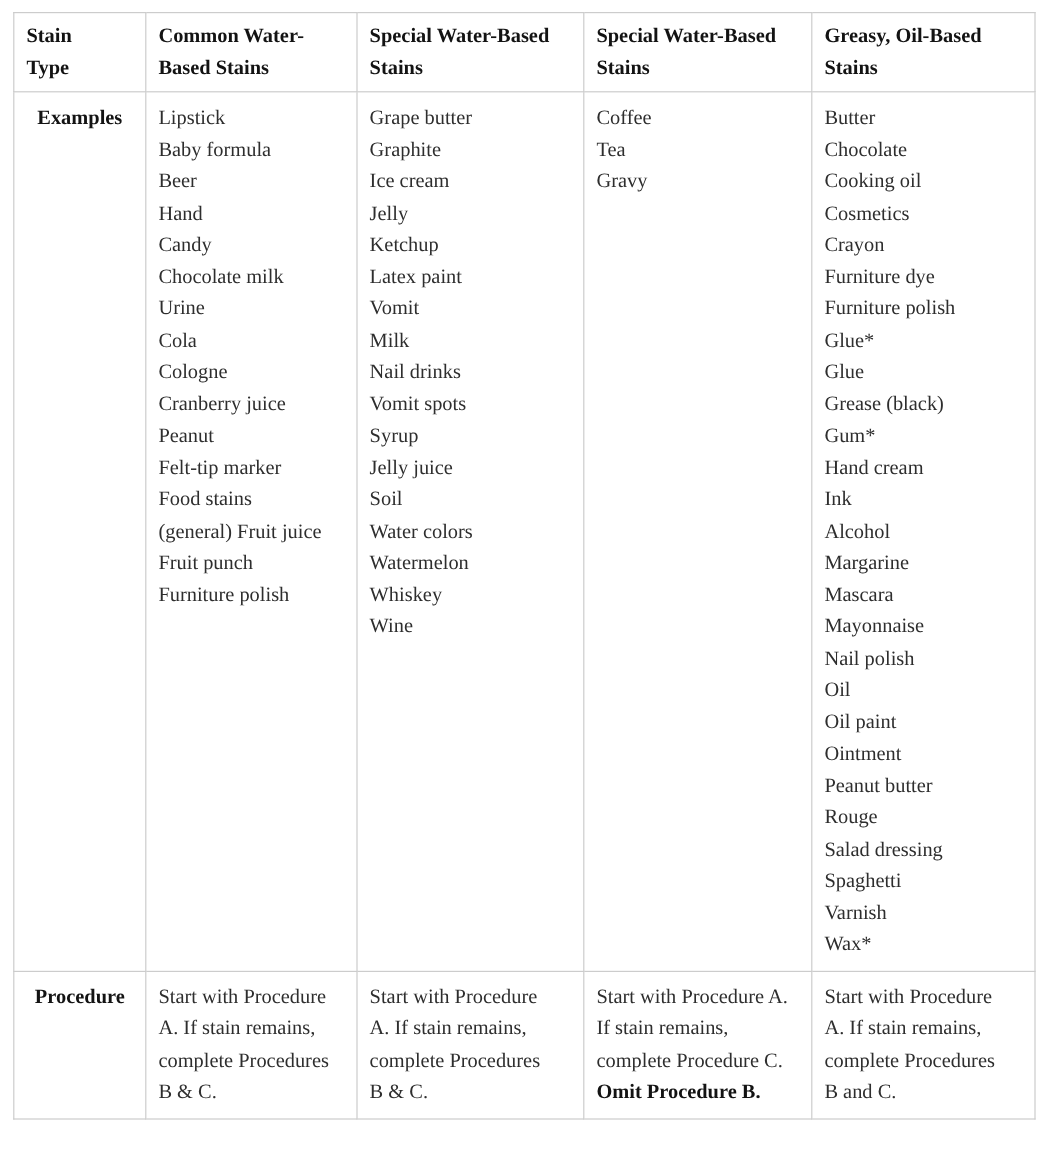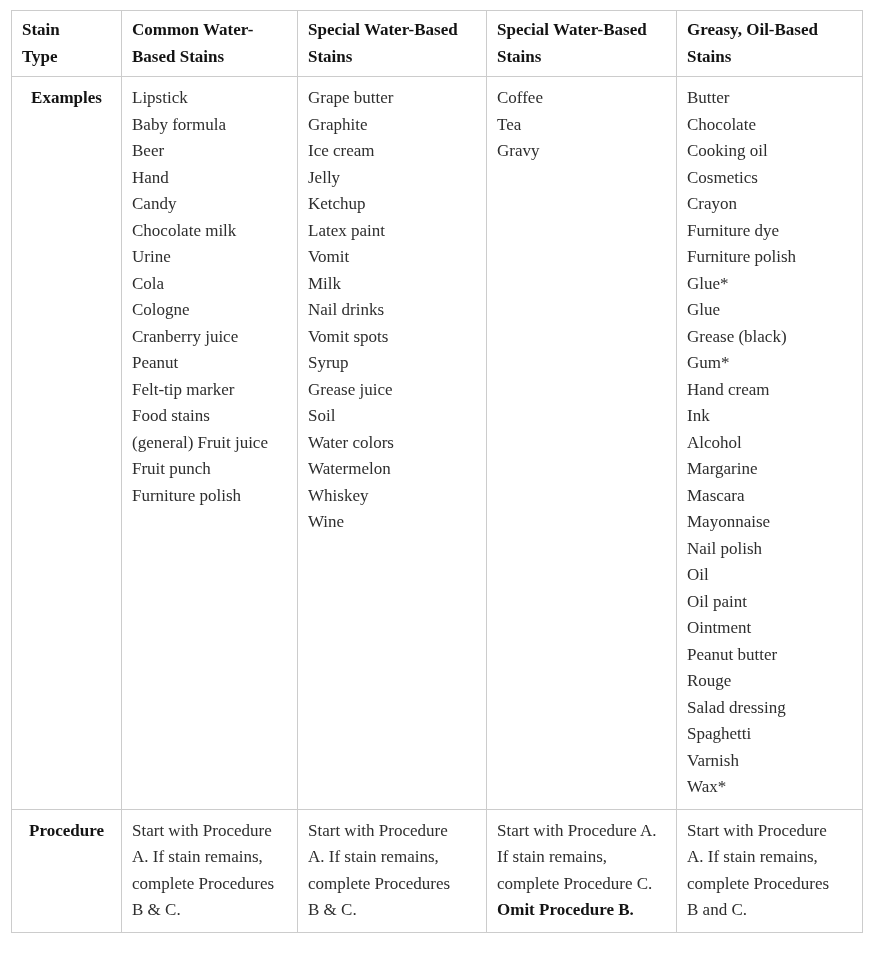--- a/index.html
+++ b/index.html
@@ -104,21 +104,21 @@
             <div class="list-line">Graphite</div>
             <div class="list-line">Ice cream</div>
             <div class="list-line">Jelly</div>
             <div class="list-line">Ketchup</div>
             <div class="list-line">Latex paint</div>
             <div class="list-line">Vomit</div>
             <div class="list-line">Milk</div>
             <div class="list-line">Nail drinks</div>
             <div class="list-line">Vomit spots</div>
             <div class="list-line">Syrup</div>
-            <div class="list-line">Grease juice</div>
+            <div class="list-line">Jelly juice</div>
             <div class="list-line">Soil</div>
             <div class="list-line">Water colors</div>
             <div class="list-line">Watermelon</div>
             <div class="list-line">Whiskey</div>
             <div class="list-line">Wine</div>
           </div>
       </td>
       <td>
         <div>
             <div class="list-line">Coffee</div>

